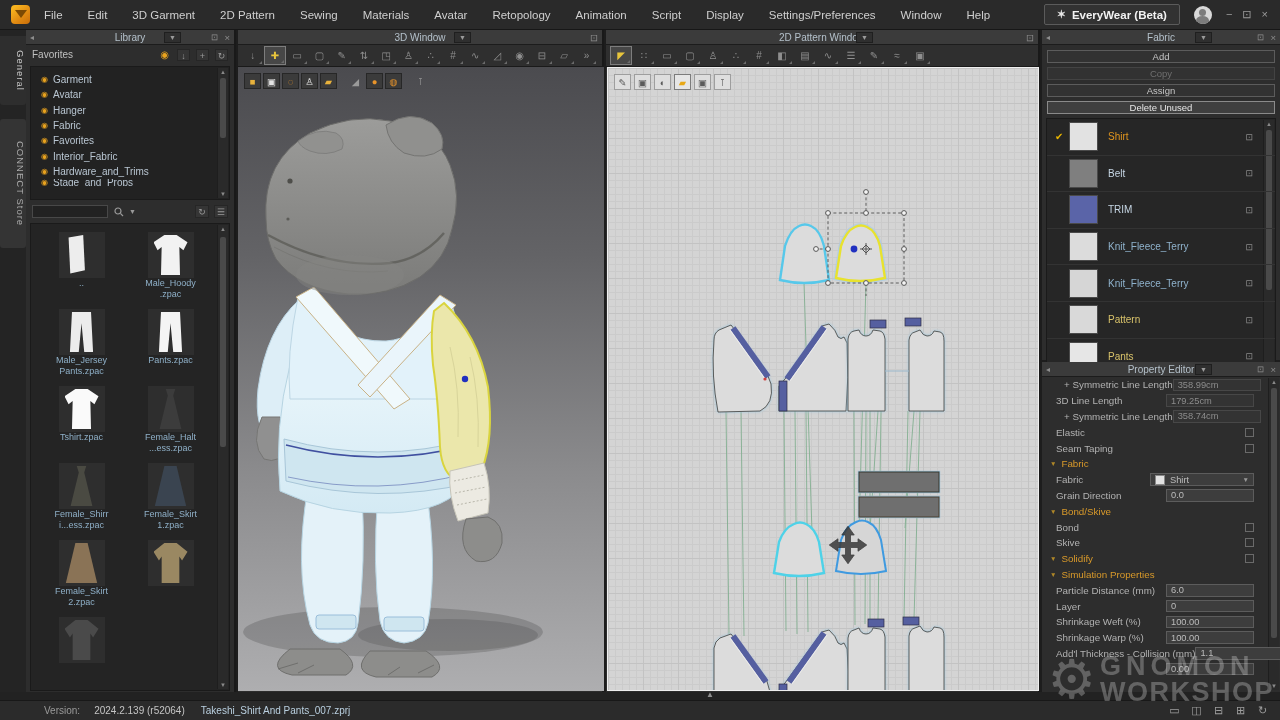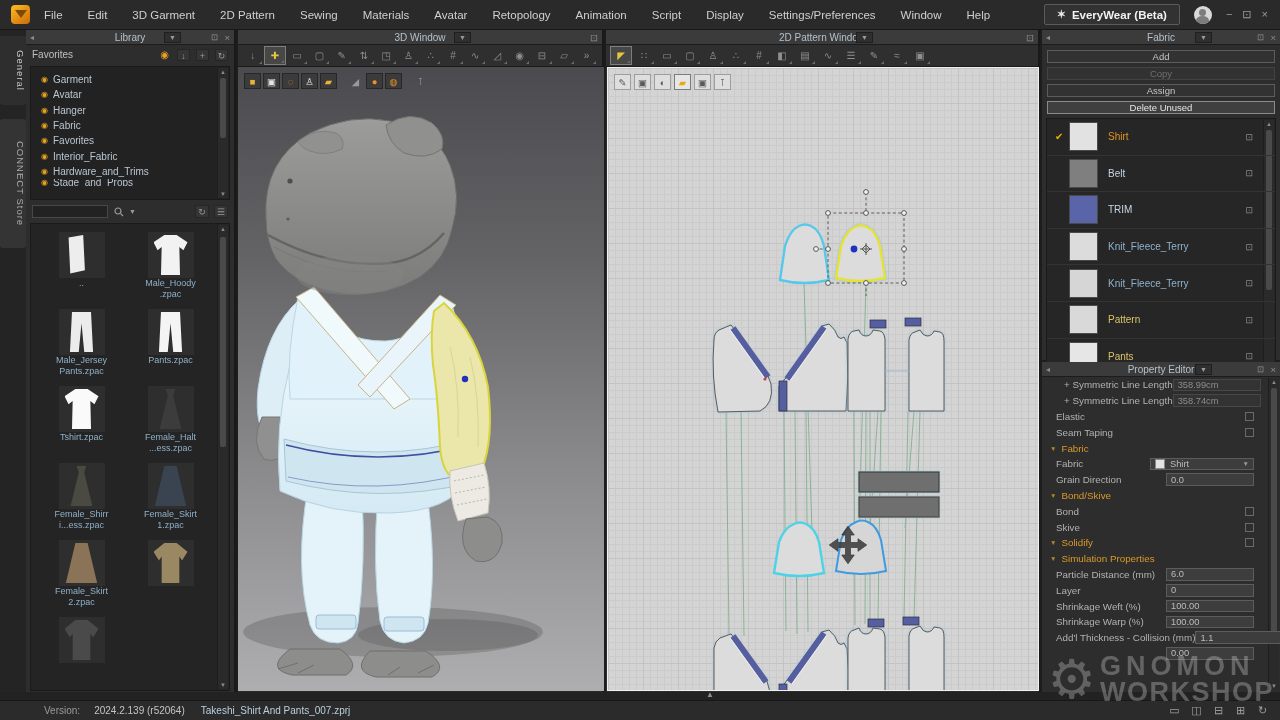--- a/index.html
+++ b/index.html
@@ -806,20 +806,31 @@
           <span class="label">+ Symmetric Line Length</span>
           <span class="spacer"></span>
           <span class="fieldbox">
 
             <span>358.99cm</span>
 
           </span>
 
         </div>
 
+        <div class="prow field disabled">
+
+          <span class="label">3D Line Length</span>
+          <span class="spacer"></span>
+          <span class="fieldbox">
+
+            <span>179.25cm</span>
+
+          </span>
+
+        </div>
 
         <div class="prow field disabled indent">
 
           <span class="label">+ Symmetric Line Length</span>
           <span class="spacer"></span>
           <span class="fieldbox">
 
             <span>358.74cm</span>
 
           </span>

